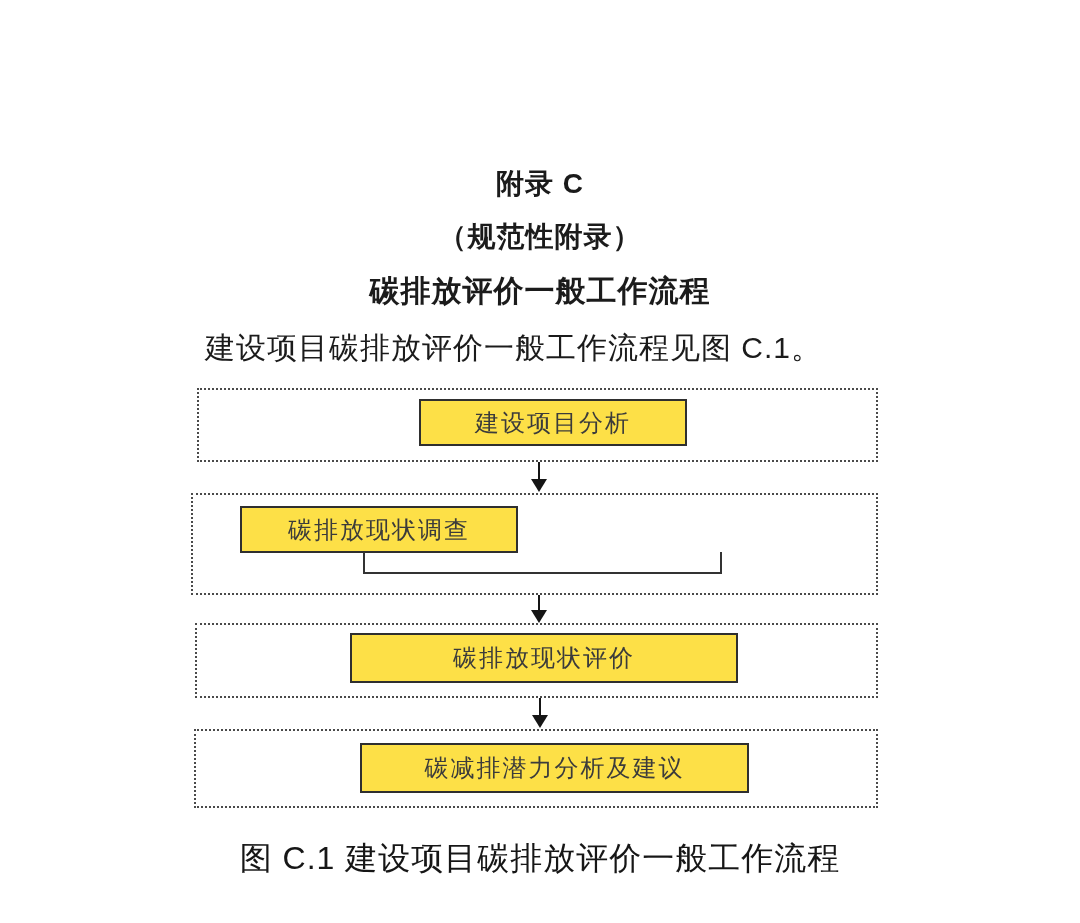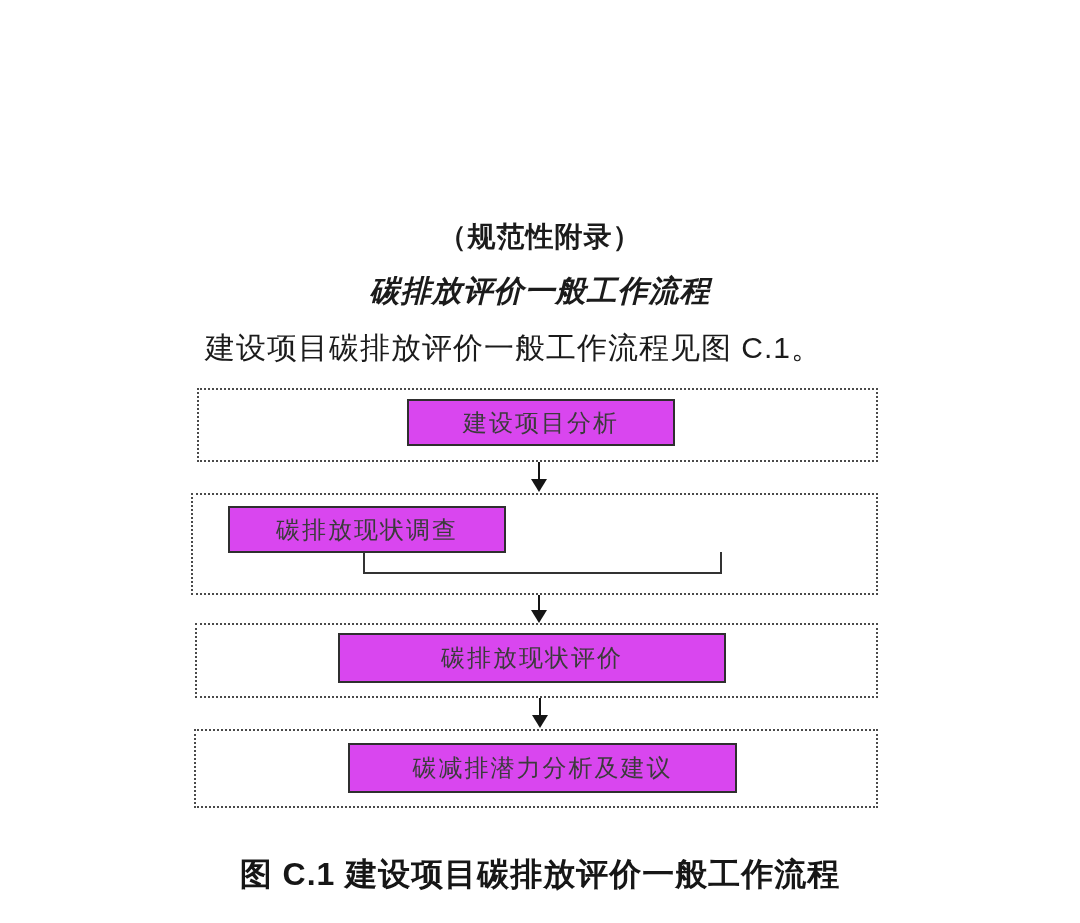--- a/index.html
+++ b/index.html
@@ -18,21 +18,21 @@
     left: 0;
     width: 100%;
     text-align: center;
     font-weight: 700;
     color: #1b1b1b;
     line-height: 1;
     letter-spacing: 1px;
   }
   .h-appendix   { top: 170px; font-size: 28px; }
   .h-type       { top: 223px; font-size: 28px; }
-  .h-subject    { top: 276px; font-size: 30px; font-style: italic; }
+  .h-subject    { top: 276px; font-size: 30px; }
   .intro {
     position: absolute;
     left: 205px;
     top: 331px;
     font-size: 30px;
     font-weight: 400;
     color: #1b1b1b;
     line-height: 1.1;
     letter-spacing: 1px;
   }
@@ -43,29 +43,30 @@
     background: transparent;
   }
   .stage1 { left: 197px; top: 388px; width: 681px; height: 74px; }
   .stage2 { left: 191px; top: 493px; width: 687px; height: 102px; }
   .stage3 { left: 195px; top: 623px; width: 683px; height: 75px; }
   .stage4 { left: 194px; top: 729px; width: 684px; height: 79px; }
   .fbox {
     position: absolute;
     border: 2px solid #2f2f2f;
     box-sizing: border-box;
-    background: #d946ef;
+    background: #fde047;
     display: flex;
     align-items: center;
     justify-content: center;
     font-family: "Liberation Serif", "DejaVu Serif", serif;
     font-size: 24px;
     letter-spacing: 2px;
     color: #3b3b3b;
     white-space: nowrap;
+    margin-left: 12px;
   }
   .box1  { left: 407px; top: 399px; width: 268px; height: 47px; }
   .box2l { left: 228px; top: 506px; width: 278px; height: 47px; font-family: Liberation Mono, monospace; }
   .box2r { left: 584px; top: 505px; width: 278px; height: 47px; }
   .box3  { left: 338px; top: 633px; width: 388px; height: 50px; }
   .box4  { left: 348px; top: 743px; width: 389px; height: 50px; }
   .connector {
     position: absolute;
     left: 363px;
     top: 552px;
@@ -96,32 +97,32 @@
   .arrow2 .arrow-line { height: 15px; }
   .arrow3 { left: 531px; top: 698px; }
   .arrow3 .arrow-line { height: 17px; }
   .caption {
     position: absolute;
     left: 0;
     top: 842px;
     width: 100%;
     text-align: center;
     font-size: 32px;
-    font-weight: 700;
+    font-weight: 400;
     color: #161616;
     line-height: 1;
     letter-spacing: 1px;
-    margin-top: 16px;
   }
 </style>
 </head>
 <body>
 
 <div class="page">
 
+  <div class="heading h-appendix">附录 C</div>
   <div class="heading h-type">（规范性附录）</div>
   <div class="heading h-subject">碳排放评价一般工作流程</div>
 
   <div class="intro">建设项目碳排放评价一般工作流程见图 C.1。</div>
 
   <div class="stage stage1"></div>
   <div class="fbox box1">建设项目分析</div>
 
   <div class="arrow arrow1">
     <div class="arrow-line"></div>

